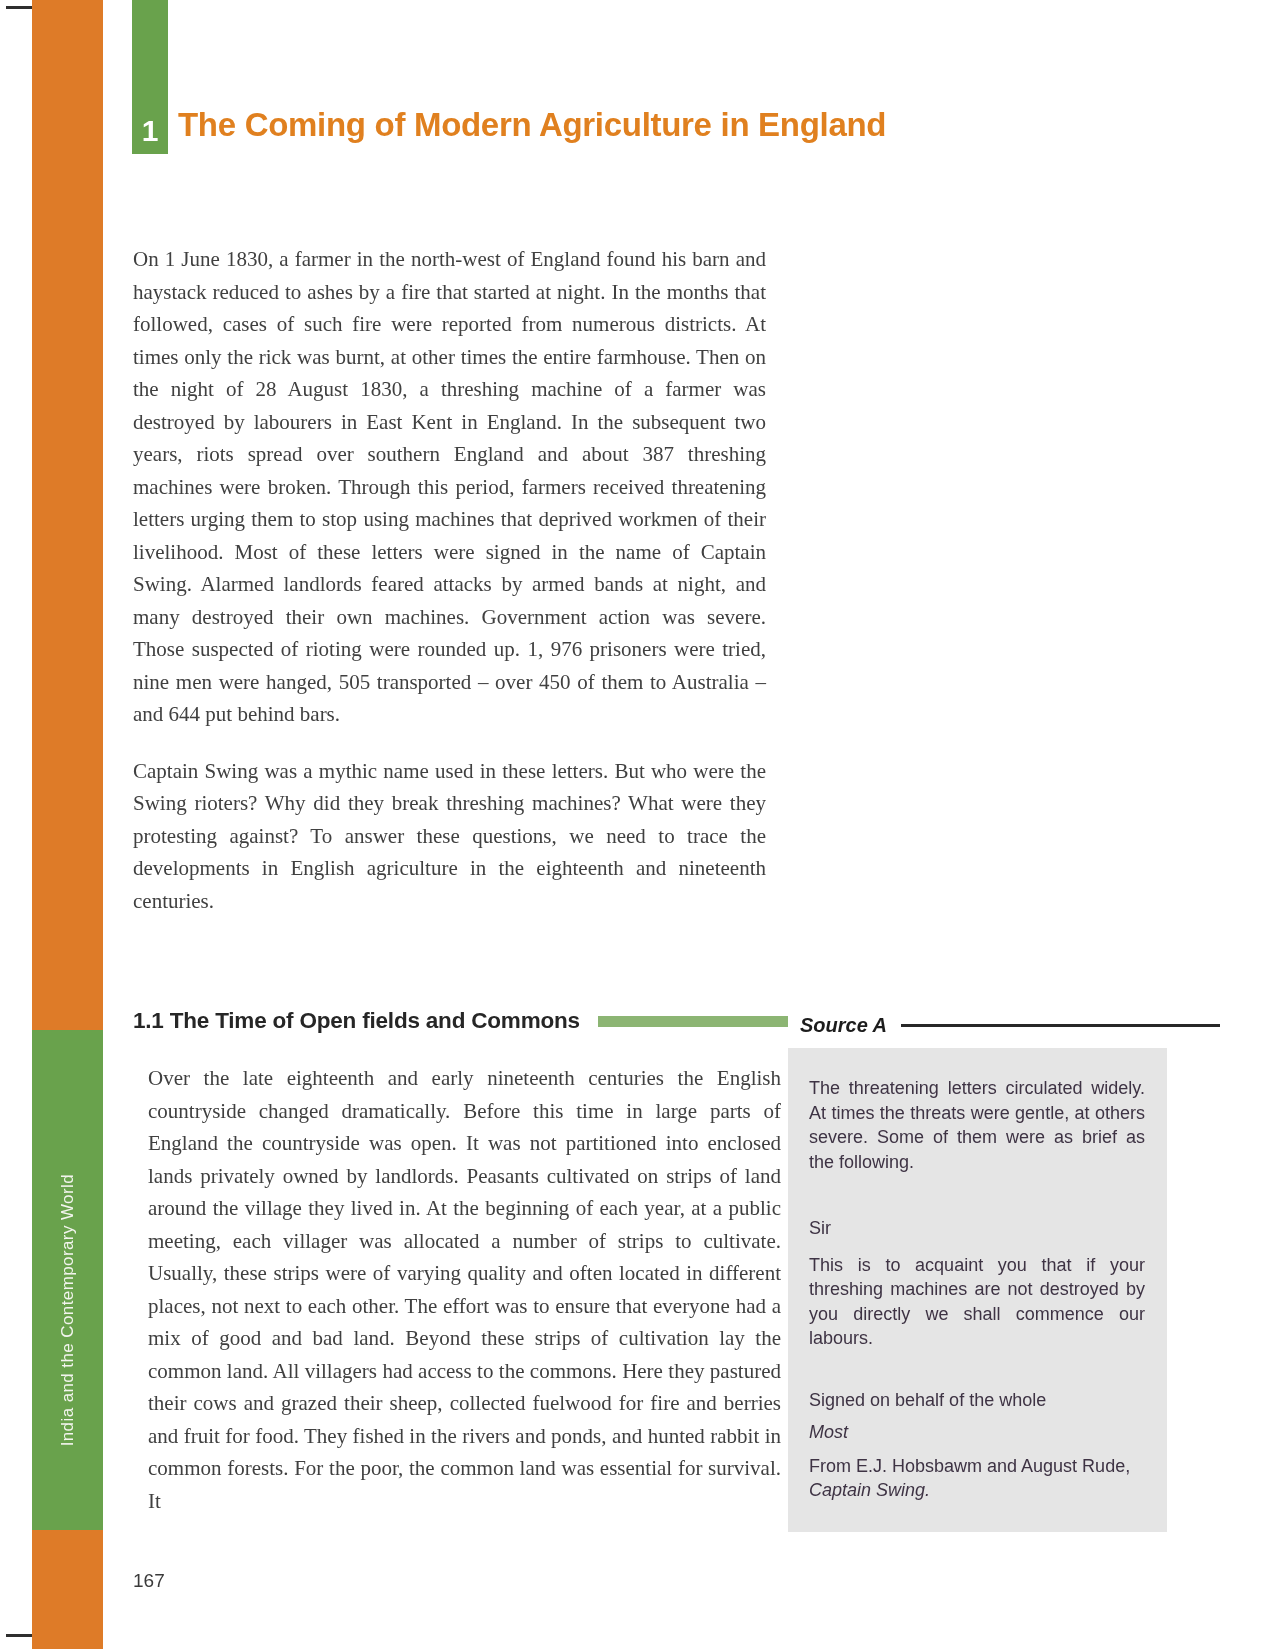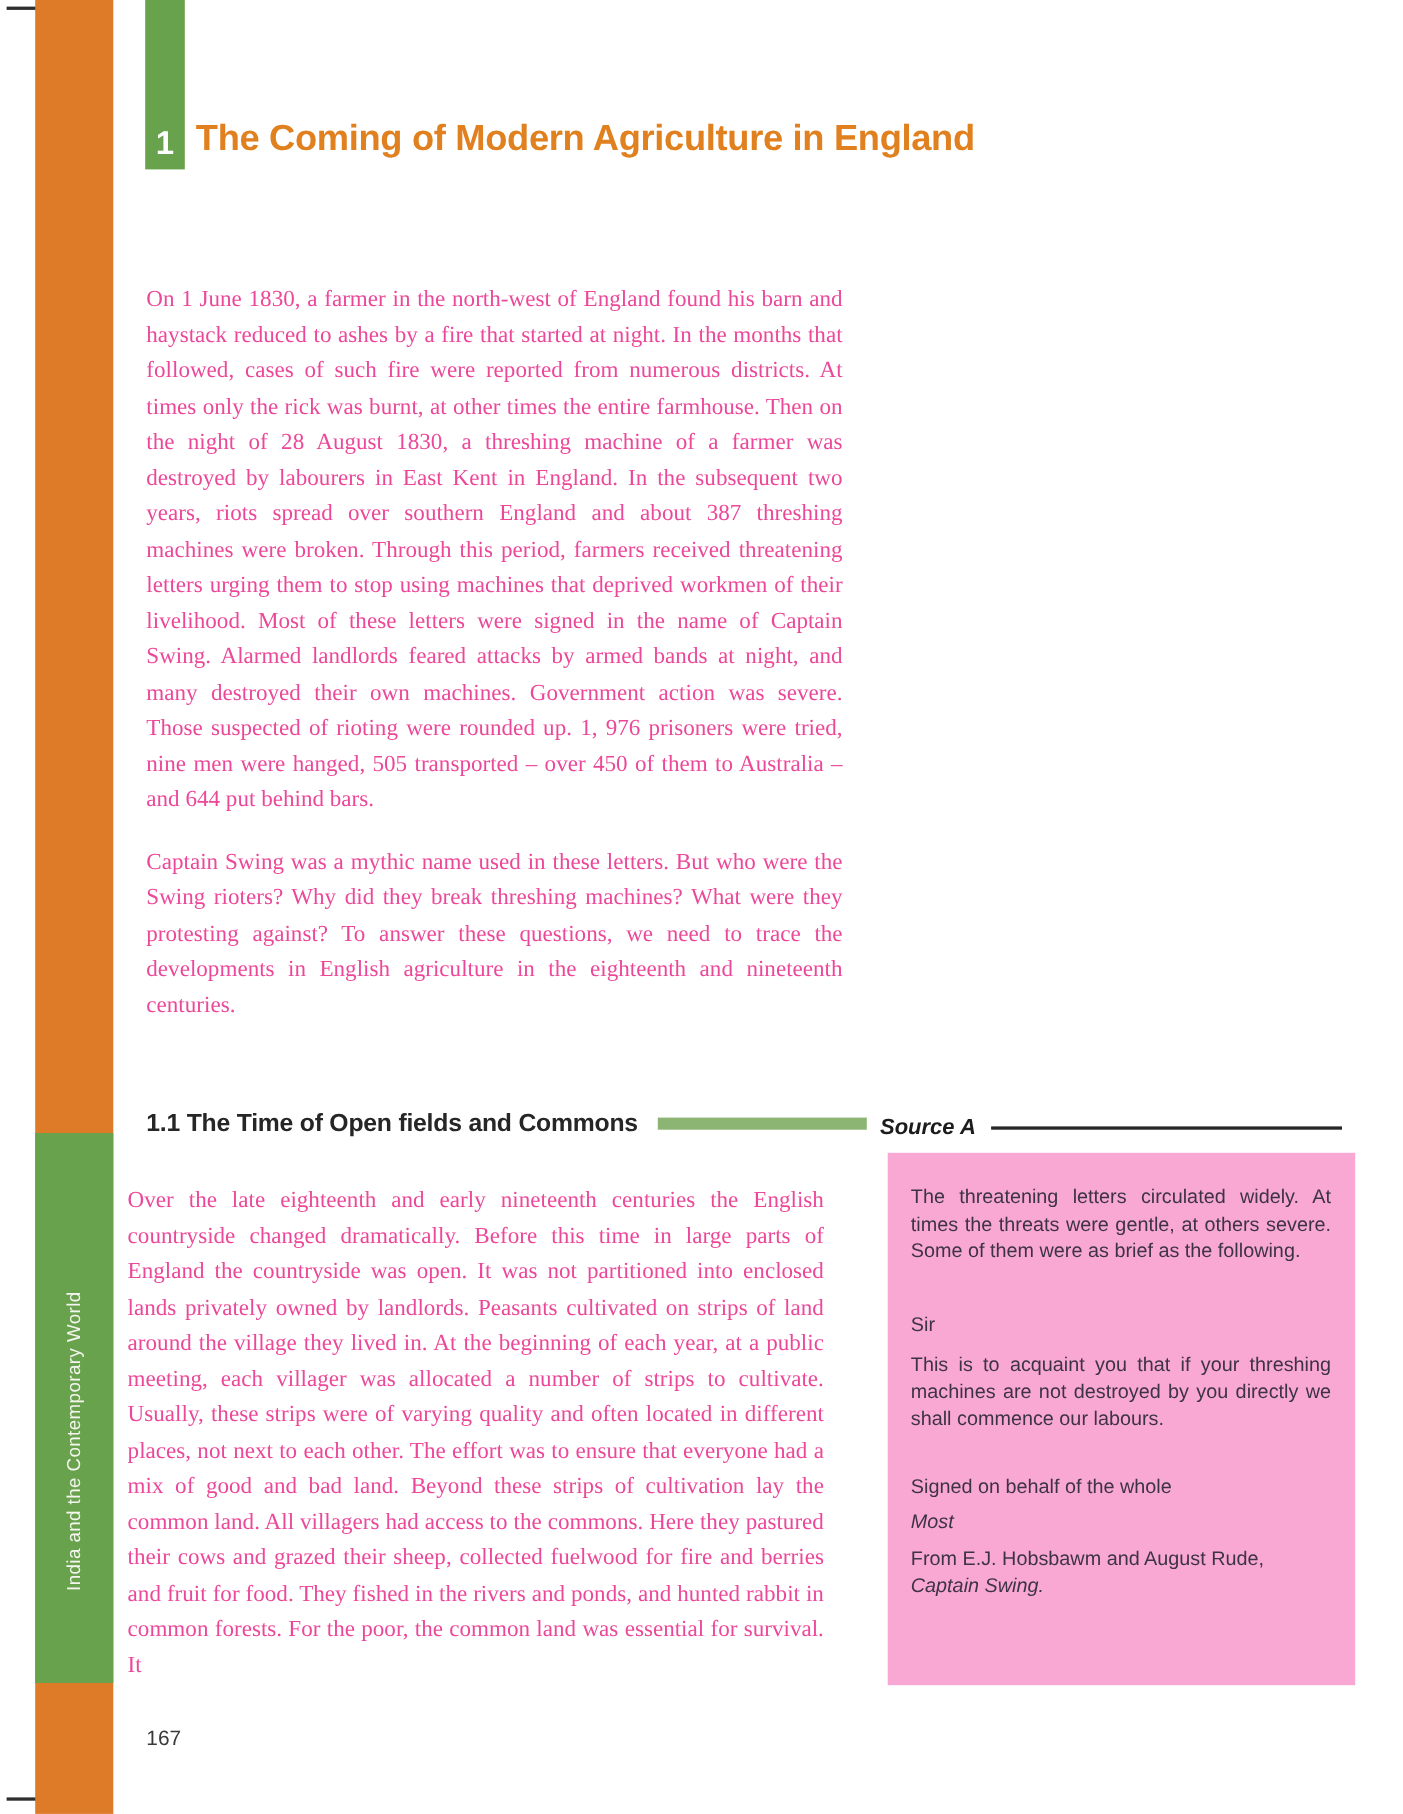--- a/index.html
+++ b/index.html
@@ -41,39 +41,39 @@
   .chapter-title {
     position:absolute; left:178px; top:106px;
     font-size:33px; font-weight:600; color:#e0801f;
     letter-spacing:-0.3px; margin:0; white-space:nowrap;
   }
 
   
   .body-col { position:absolute; left:133px; top:243px; width:633px; }
   .serif-para {
     font-family:"Liberation Serif", serif;
-    font-size:21px; line-height:32.5px; color:#ec4899;
-    text-align:justify; margin:12px 0 24px 0;
+    font-size:21px; line-height:32.5px; color:#404040;
+    text-align:justify; margin:0 0 24px 0;
   }
 
   
   .section-row { position:absolute; left:133px; top:1008px; width:662px; display:flex; align-items:center;text-align:right; }
   .section-heading { font-size:22.5px; font-weight:bold; color:#262626; margin:0; white-space:nowrap; letter-spacing:-0.2px; }
   .section-bar { height:11px; width:190px; background:#8cb573; margin-left:18px; }
 
-  .section-para-wrap { position:absolute; left:116px; top:1062px; width:633px; }
+  .section-para-wrap { position:absolute; left:148px; top:1062px; width:633px; }
 
   
   .source-head { position:absolute; left:800px; top:1014px; width:420px; display:flex; align-items:center; }
   .source-label { font-size:20px; font-weight:bold; font-style:italic; color:#1c1c1c; white-space:nowrap;text-align:center; }
   .source-rule { flex:1; height:3px; background:#272727; margin-left:14px; }
 
   .source-box {
-    position:absolute; left:807px; top:1048px; width:425px; height:484px;
-    background:#f9a8d4; box-sizing:border-box;
+    position:absolute; left:788px; top:1048px; width:379px; height:484px;
+    background:#e5e5e5; box-sizing:border-box;
     padding:28px 22px 0 21px;
     color:#3e3344;
   }
   .source-box p { font-size:18px; line-height:24.5px; text-align:justify; margin:0; }
   .src-intro   { margin-bottom:42px !important; }
   .src-sir     { margin-bottom:12px !important; }
   .src-letter  { margin-bottom:37px !important; }
   .src-signed  { margin-bottom:8px  !important; }
   .src-swing   { font-style:italic; margin-bottom:9px !important; }
   .src-attr    { margin:0; }

